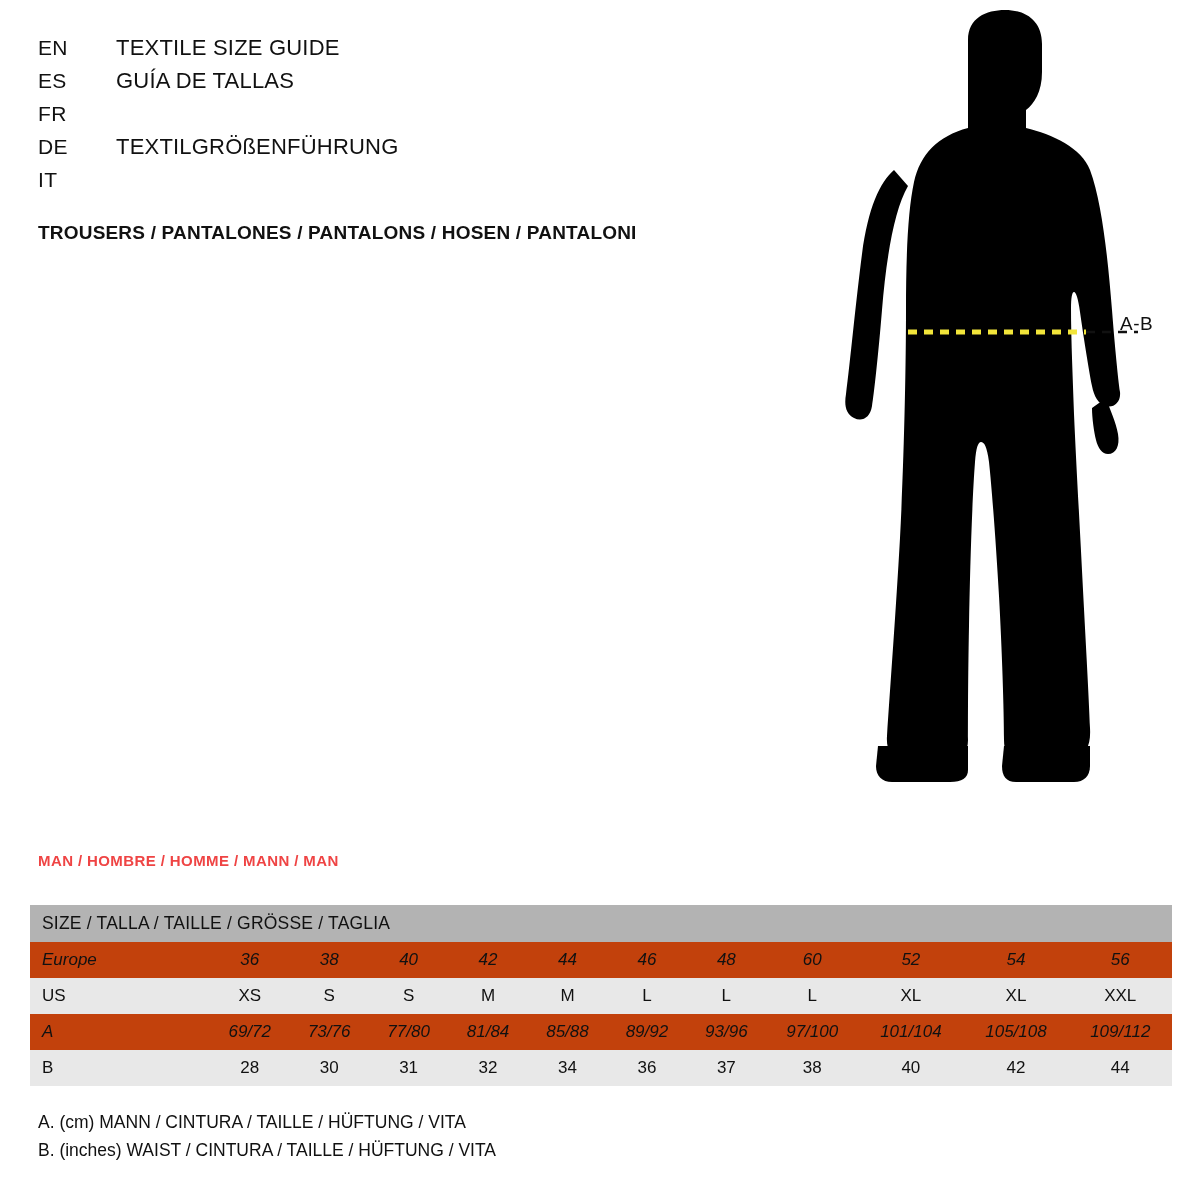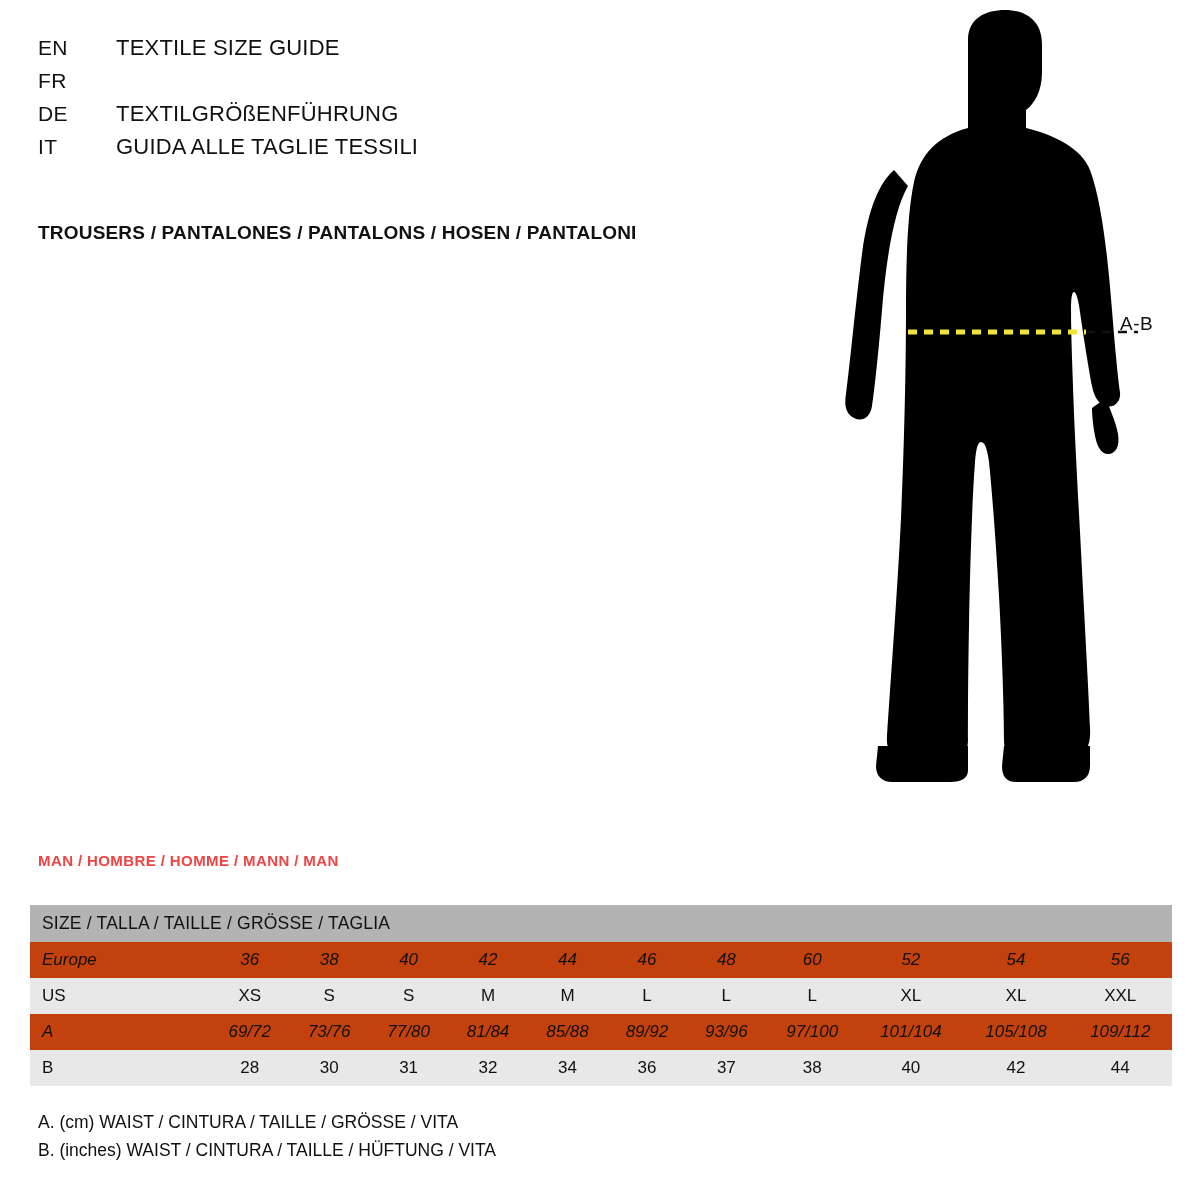--- a/index.html
+++ b/index.html
@@ -118,29 +118,32 @@
 <body>
 
 <div id="page">
 
   <div class="lang-block">
     <div class="lang-row">
       <span class="lang-code">EN</span>
       <span class="lang-text">TEXTILE SIZE GUIDE</span>
     </div>
     <div class="lang-row">
+      <span class="lang-code">ES</span>
+      <span class="lang-text">GUÍA DE TALLAS</span>
+    </div>
+    <div class="lang-row">
       <span class="lang-code">FR</span>
     </div>
     <div class="lang-row">
       <span class="lang-code">DE</span>
       <span class="lang-text">TEXTILGRÖßENFÜHRUNG</span>
     </div>
     <div class="lang-row">
       <span class="lang-code">IT</span>
-      <span class="lang-text">GUIDA ALLE TAGLIE TESSILI</span>
     </div>
   </div>
 
   <div class="garment-line">TROUSERS / PANTALONES / PANTALONS / HOSEN / PANTALONI</div>
 
   <div class="figure-wrap">
     <svg width="400" height="790" viewBox="0 0 400 790" xmlns="http://www.w3.org/2000/svg">
       <g>
         <path fill="#000000" d="
           M178,30
@@ -281,17 +284,17 @@
         <td>37</td>
         <td>38</td>
         <td>40</td>
         <td>42</td>
         <td>44</td>
       </tr>
     </tbody>
   </table>
 
   <div class="footnotes">
-    <div>A. (cm) WAIST / CINTURA / TAILLE / GRÖSSE / VITA</div>
+    <div>A. (cm) MANN / CINTURA / TAILLE / HÜFTUNG / VITA</div>
     <div>B. (inches) WAIST / CINTURA / TAILLE / HÜFTUNG / VITA</div>
   </div>
 
 </div>
 
 </body></html>

